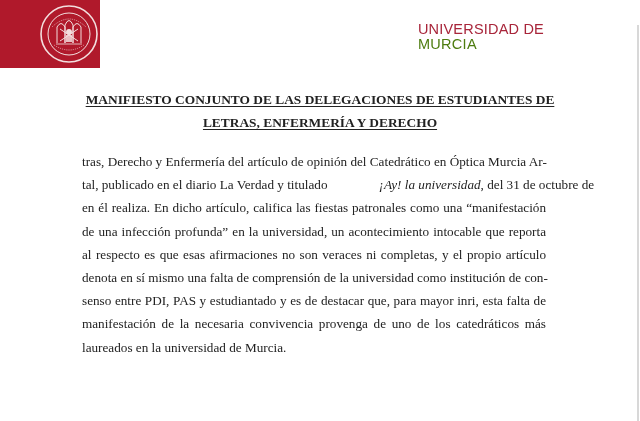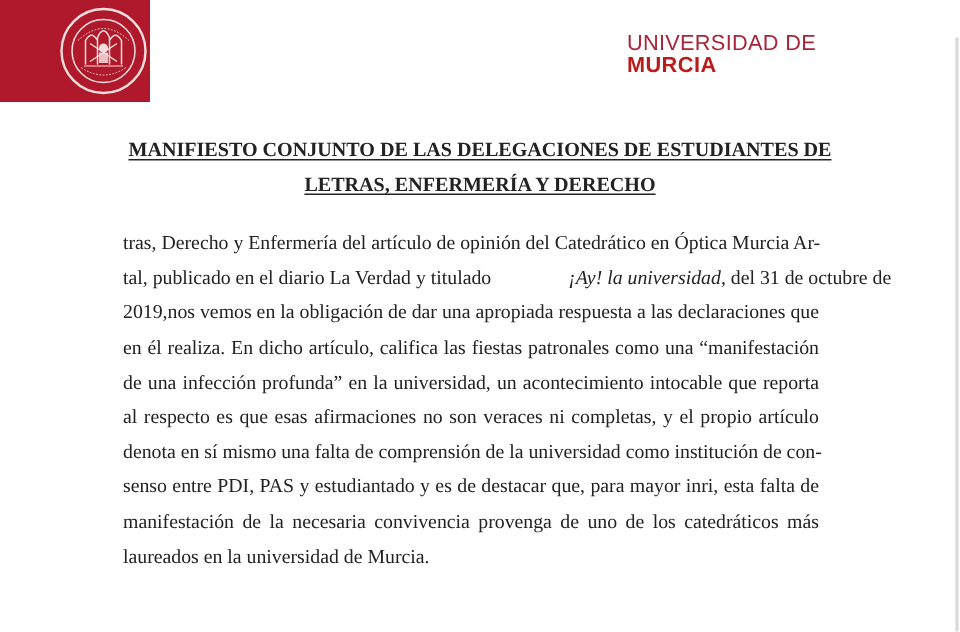--- a/index.html
+++ b/index.html
@@ -38,22 +38,22 @@
       font-family: "Liberation Sans", "DejaVu Sans", sans-serif;
       line-height: 15px;
     }
     .brand-line1 {
       font-size: 14.5px;
       color: #a8253a;
       letter-spacing: 0.2px;
     }
     .brand-line2 {
       font-size: 14.5px;
-      font-weight: bold;
-      color: #b91c1c;
+      font-weight: normal;
+      color: #4d7c0f;
       letter-spacing: 0.3px;
     }
     .right-rule {
       position: absolute;
       right: 1px;
       top: 25px;
       width: 2px;
       height: 396px;
       background: #d8d8d8;
     }
@@ -122,21 +122,20 @@
 <div class="right-rule"></div>
 
 <div class="title">
   <div>MANIFIESTO CONJUNTO DE LAS DELEGACIONES DE ESTUDIANTES DE</div>
   <div>LETRAS, ENFERMERÍA Y DERECHO</div>
 </div>
 
 <div class="body-text">
   <span class="line">tras, Derecho y Enfermería del artículo de opinión del Catedrático en Óptica Murcia Ar-</span>
   <span class="line"><span>tal, publicado en el diario La Verdad y titulado </span><em>¡Ay! la universidad</em><span>, del 31 de octubre de</span></span>
-  <span class="line">2019,nos vemos en la obligación de dar una apropiada respuesta a las declaraciones que</span>
   <span class="line">en él realiza. En dicho artículo, califica las fiestas patronales como una “manifestación</span>
   <span class="line">de una infección profunda” en la universidad, un acontecimiento intocable que reporta</span>
   <span class="line">al respecto es que esas afirmaciones no son veraces ni completas, y el propio artículo</span>
   <span class="line">denota en sí mismo una falta de comprensión de la universidad como institución de con-</span>
   <span class="line">senso entre PDI, PAS y estudiantado y es de destacar que, para mayor inri, esta falta de</span>
   <span class="line">manifestación de la necesaria convivencia provenga de uno de los catedráticos más</span>
   <span class="line last">laureados en la universidad de Murcia.</span>
 </div>
 
 </body></html>

